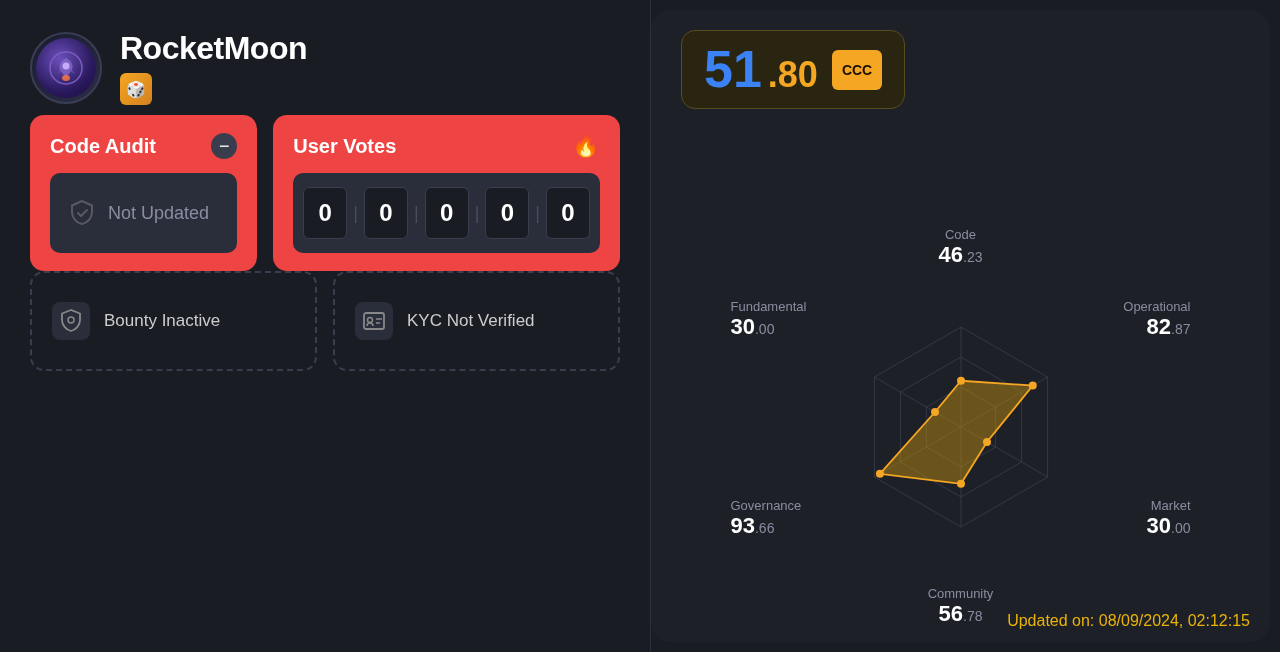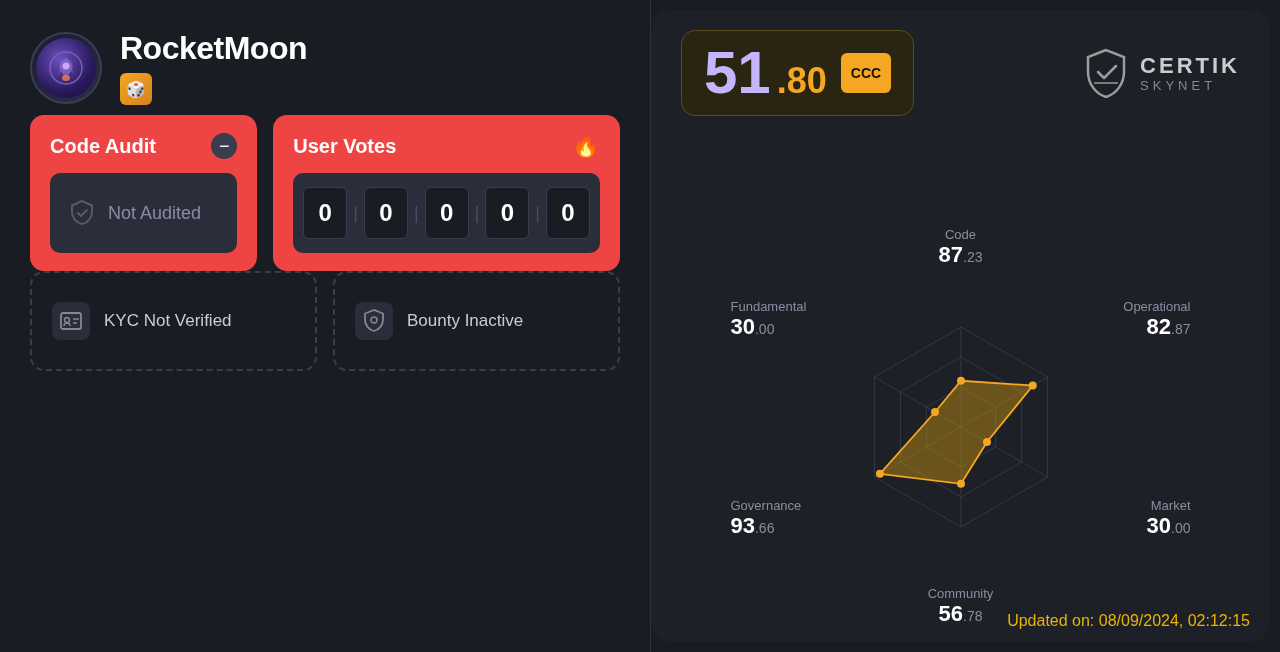--- a/index.html
+++ b/index.html
@@ -225,23 +225,23 @@
       background: #2a2510;
       border: 1px solid #5a4a20;
       border-radius: 14px;
       padding: 12px 22px;
       display: flex;
       align-items: baseline;
       gap: 6px;
     }
 
     .score-main {
-      font-size: 60px;
+      font-size: 52px;
       font-weight: 800;
-      color: #c4b5fd;
+      color: #3b82f6;
       line-height: 1;
     }
 
     .score-decimal {
       font-size: 36px;
       font-weight: 600;
       color: #f5a623;
     }
 
     .score-badge {
@@ -380,21 +380,21 @@
     <div class="card">
       <div class="card-header">
         <span class="card-title">Code Audit</span>
         <button class="minus-btn">−</button>
       </div>
       <div class="not-audited-box">
         <svg class="shield-gray" viewBox="0 0 28 28" fill="none">
           <path d="M14 2L4 6.5V13c0 5.5 4 10.6 10 12 6-1.4 10-6.5 10-12V6.5L14 2Z" stroke="#888" stroke-width="2" fill="none"></path>
           <path d="M10 14l3 3 6-6" stroke="#888" stroke-width="2" stroke-linecap="round" stroke-linejoin="round"></path>
         </svg>
-        <span>Not Audited</span>
+        <span>Not Updated</span>
       </div>
     </div>
 
     <div class="card">
       <div class="card-header">
         <span class="card-title">User Votes</span>
         <span class="fire-icon">🔥</span>
       </div>
       <div class="vote-display">
         <div class="vote-digit">0</div>
@@ -407,66 +407,55 @@
         <span class="vote-sep">|</span>
         <div class="vote-digit">0</div>
       </div>
     </div>
   </div>
 
   <div class="cards-row">
 
     <div class="dashed-card">
       <div class="dashed-icon">
+        <svg width="22" height="24" viewBox="0 0 22 24" fill="none">
+          <path d="M11 1L2 4.5V11c0 5 3.8 9.7 9 11 5.2-1.3 9-6 9-11V4.5L11 1Z" stroke="#888" stroke-width="1.8" fill="none"></path>
+          <circle cx="11" cy="11" r="3" stroke="#888" stroke-width="1.5"></circle>
+        </svg>
+      </div>
+      <span class="dashed-label">Bounty Inactive</span>
+    </div>
+
+    <div class="dashed-card">
+      <div class="dashed-icon">
         <svg width="22" height="18" viewBox="0 0 22 18" fill="none">
           <rect x="1" y="1" width="20" height="16" rx="2" stroke="#888" stroke-width="1.8"></rect>
           <circle cx="7" cy="8" r="2.5" stroke="#888" stroke-width="1.5"></circle>
           <path d="M4 14c0-2 1.3-3 3-3s3 1 3 3" stroke="#888" stroke-width="1.5"></path>
           <line x1="13" y1="7" x2="19" y2="7" stroke="#888" stroke-width="1.5"></line>
           <line x1="13" y1="11" x2="17" y2="11" stroke="#888" stroke-width="1.5"></line>
         </svg>
       </div>
       <span class="dashed-label">KYC Not Verified</span>
     </div>
-
-    <div class="dashed-card">
-      <div class="dashed-icon">
-        <svg width="22" height="24" viewBox="0 0 22 24" fill="none">
-          <path d="M11 1L2 4.5V11c0 5 3.8 9.7 9 11 5.2-1.3 9-6 9-11V4.5L11 1Z" stroke="#888" stroke-width="1.8" fill="none"></path>
-          <circle cx="11" cy="11" r="3" stroke="#888" stroke-width="1.5"></circle>
-        </svg>
-      </div>
-      <span class="dashed-label">Bounty Inactive</span>
-    </div>
   </div>
 </div>
 
 <div class="divider-v"></div>
 
 <div class="right-panel">
 
   <div class="right-top">
 
     <div class="score-box">
       <span class="score-main">51</span>
       <span class="score-decimal">.80</span>
       <span class="score-badge">CCC</span>
     </div>
 
-    <div class="certik-logo">
-      <svg class="certik-shield" viewBox="0 0 44 50" fill="none">
-        <path d="M22 2L4 9V24c0 12 8 22 18 25 10-3 18-13 18-25V9L22 2Z" stroke="#aaa" stroke-width="2.5" fill="none"></path>
-        <path d="M14 24l6 6 12-12" stroke="#aaa" stroke-width="2.5" stroke-linecap="round" stroke-linejoin="round"></path>
-        <line x1="10" y1="35" x2="34" y2="35" stroke="#aaa" stroke-width="1.5"></line>
-      </svg>
-      <div class="certik-text">
-        <span class="certik-name">CERTIK</span>
-        <span class="certik-sub">SKYNET</span>
-      </div>
-    </div>
   </div>
 
   <div class="radar-area">
     <div class="radar-container">
 
       <svg class="radar-svg" width="300" height="280" viewBox="-150 -140 300 280">
 
         <g stroke="#3a3d4e" stroke-width="0.8" fill="none">
 
           <polygon points="0,-100 86.6,-50 86.6,50 0,100 -86.6,50 -86.6,-50" stroke="#3a3d4e"></polygon>
@@ -486,21 +475,21 @@
         <circle cx="71.76" cy="-41.44" r="4" fill="#f5a623"></circle>
         <circle cx="25.98" cy="15" r="4" fill="#f5a623"></circle>
         <circle cx="0" cy="56.78" r="4" fill="#f5a623"></circle>
         <circle cx="-81.07" cy="46.83" r="4" fill="#f5a623"></circle>
         <circle cx="-25.98" cy="-15" r="4" fill="#f5a623"></circle>
       </svg>
 
       <div class="radar-label label-code">
         <span class="metric-name">Code</span>
         <span class="metric-value">
-          <span>87</span><span class="metric-decimal">.23</span>
+          <span>46</span><span class="metric-decimal">.23</span>
         </span>
       </div>
 
       <div class="radar-label label-operational">
         <span class="metric-name">Operational</span>
         <span class="metric-value">
           <span>82</span><span class="metric-decimal">.87</span>
         </span>
       </div>
 

